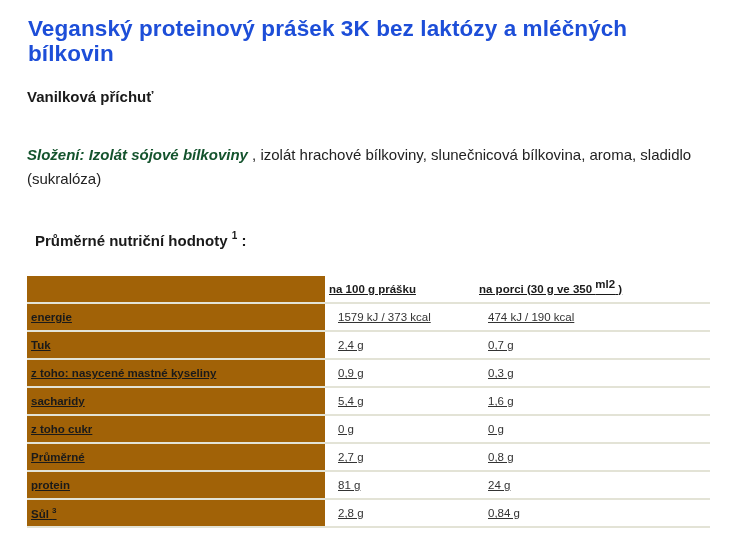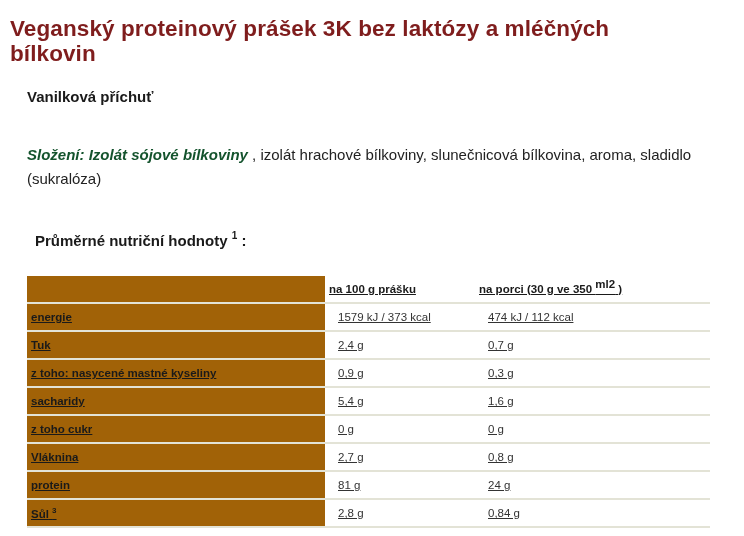--- a/index.html
+++ b/index.html
@@ -1,17 +1,17 @@
 <!DOCTYPE html>
 <html><head>
 <meta charset="utf-8">
 <style>
   html, body { margin: 0; padding: 0; background: #ffffff; }
   body { width: 744px; height: 536px; overflow: hidden; font-family: "DejaVu Sans", sans-serif; color: #1a1a1a; position: relative; }
-  .title { position: absolute; left: 10px; top: 16px; width: 640px; font-family: "Liberation Sans", sans-serif; font-weight: bold; font-size: 22.5px; line-height: 25px; margin: 0; color: #7f1d1d; letter-spacing: 0.1px; }
+  .title { position: absolute; left: 28px; top: 16px; width: 640px; font-family: "Liberation Sans", sans-serif; font-weight: bold; font-size: 22.5px; line-height: 25px; margin: 0; color: #1d4ed8; letter-spacing: 0.1px; }
   .flavor { position: absolute; left: 27px; top: 88px; font-family: "Liberation Sans", sans-serif; font-weight: bold; font-size: 15px; margin: 0; color: #1a1a1a; }
   .composition { position: absolute; left: 27px; top: 143px; width: 700px; font-family: "Liberation Sans", sans-serif; font-size: 15px; line-height: 24px; color: #222; margin: 0; }
   .composition b { font-weight: bold; color: #14532d; font-style: italic; }
   .nutr-heading { position: absolute; left: 27px; top: 223px; font-family: "Liberation Sans", sans-serif; font-weight: bold; font-size: 15px; margin: 8px; color: #1a1a1a; }
   .nutr-heading sup { font-size: 10px; position: relative; top: -1px; }
   table { position: absolute; left: 27px; top: 276px; width: 683px; border-collapse: collapse; font-family: "Liberation Sans", sans-serif; font-size: 11.5px; color: #222; }
   td, th { height: 26px; padding: 0 0 0 4px; text-align: left; vertical-align: middle; border-bottom: 2px solid #e3e3d6; text-decoration: underline; }
   td.label, th.label { background: #a16207; font-weight: bold; width: 294px; color: #1a1a1a; }
   th { font-weight: bold; color: #1a1a1a; }
   th.c1 { width: 146px; }
@@ -35,21 +35,21 @@
     <tr>
       <th class="label"></th>
       <th class="c1">na 100 g prášku</th>
       <th><span>na porci (30 g ve 350 </span><span class="ml">ml2</span><span> )</span></th>
     </tr>
   </thead>
   <tbody>
     <tr>
       <td class="label">energie</td>
       <td class="val">1579 kJ / 373 kcal</td>
-      <td class="val">474 kJ / 112 kcal</td>
+      <td class="val">474 kJ / 190 kcal</td>
     </tr>
     <tr>
       <td class="label">Tuk</td>
       <td class="val">2,4 g</td>
       <td class="val">0,7 g</td>
     </tr>
     <tr>
       <td class="label">z toho: nasycené mastné kyseliny</td>
       <td class="val">0,9 g</td>
       <td class="val">0,3 g</td>
@@ -58,21 +58,21 @@
       <td class="label">sacharidy</td>
       <td class="val">5,4 g</td>
       <td class="val">1,6 g</td>
     </tr>
     <tr>
       <td class="label">z toho cukr</td>
       <td class="val">0 g</td>
       <td class="val">0 g</td>
     </tr>
     <tr>
-      <td class="label">Vláknina</td>
+      <td class="label">Průměrné</td>
       <td class="val">2,7 g</td>
       <td class="val">0,8 g</td>
     </tr>
     <tr>
       <td class="label">protein</td>
       <td class="val">81 g</td>
       <td class="val">24 g</td>
     </tr>
     <tr>
       <td class="label"><span>Sůl</span> <sup>3</sup></td>

